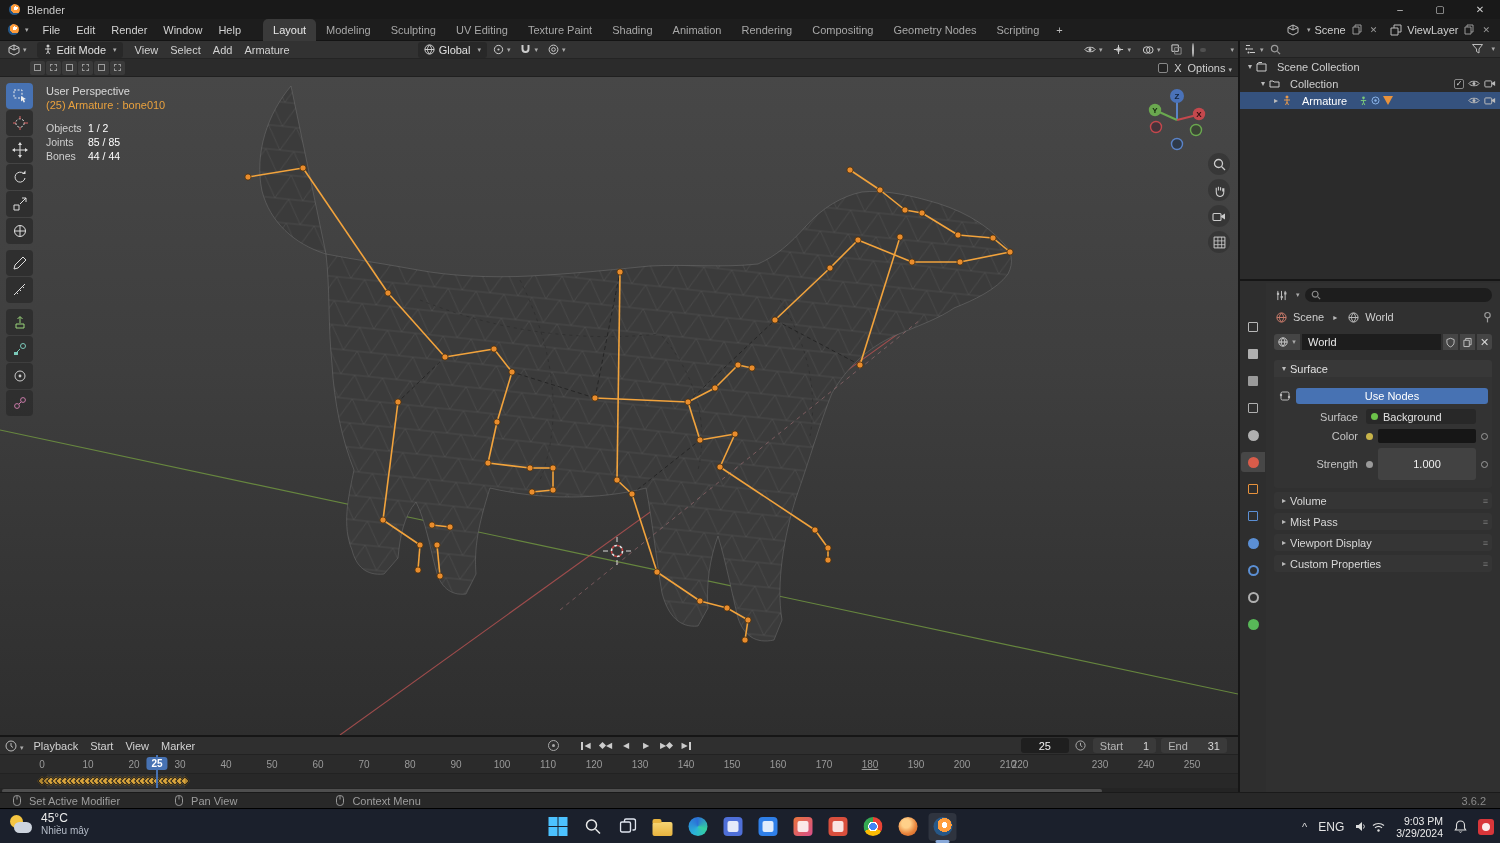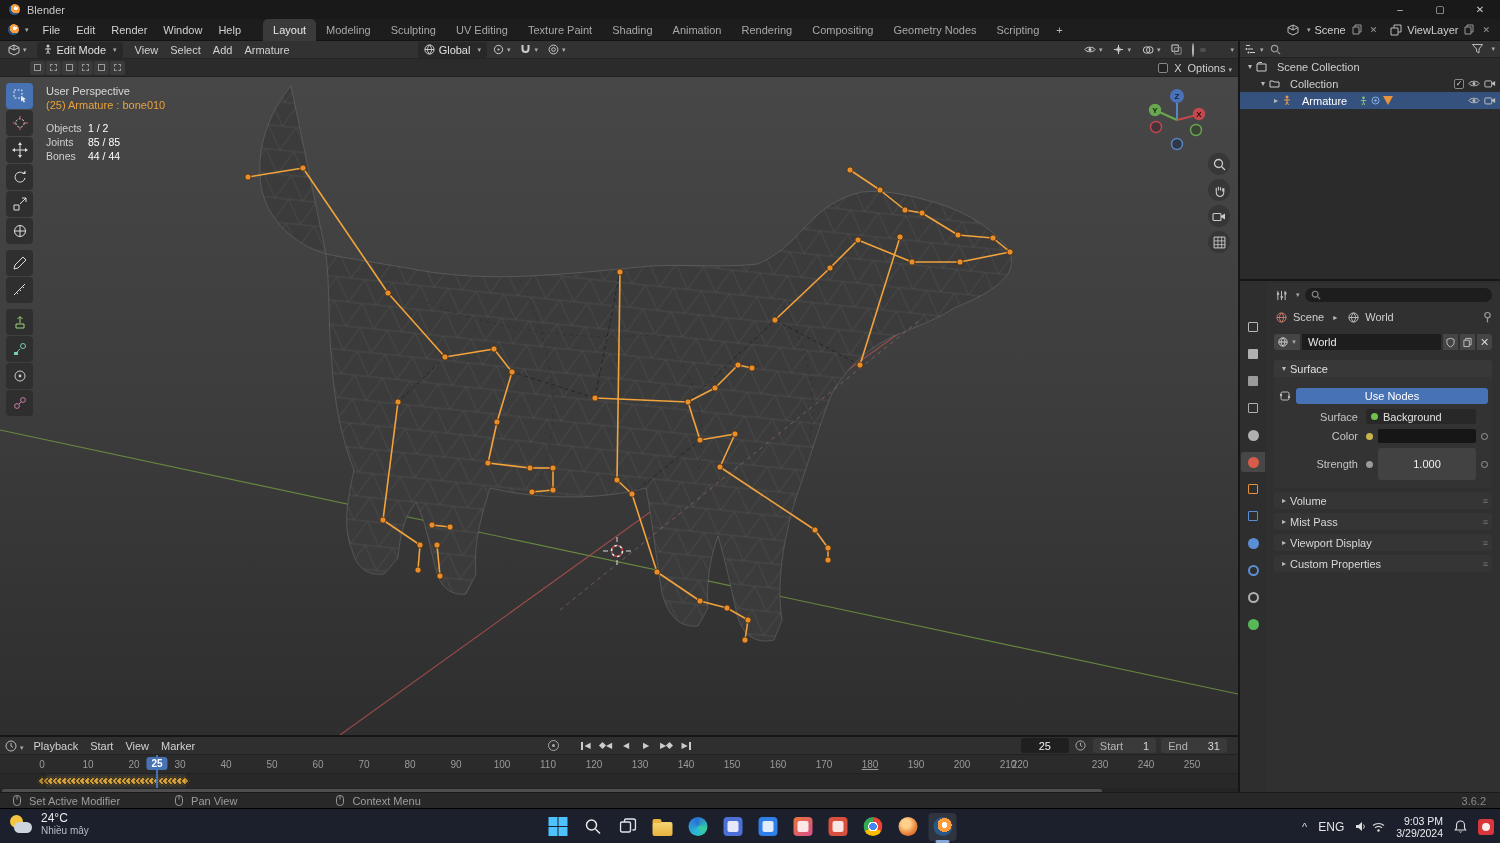--- a/index.html
+++ b/index.html
@@ -1086,21 +1086,21 @@
     <span class="version">3.6.2</span>
   </div>
 
   <div class="taskbar">
     <div class="weather">
       <span class="wicon">
           <span class="wsun"></span>
           <span class="wcloud"></span>
         </span>
       <span>
-        <div class="wtemp">24°C</div>
+        <div class="wtemp">45°C</div>
         <div class="wcond">Nhiều mây</div>
       </span>
     </div>
     <div class="task-apps" id="task-apps">
         <div class="task-app">
           <span class="winlogo">
             <i></i>
             <i></i>
             <i></i>
             <i></i>

